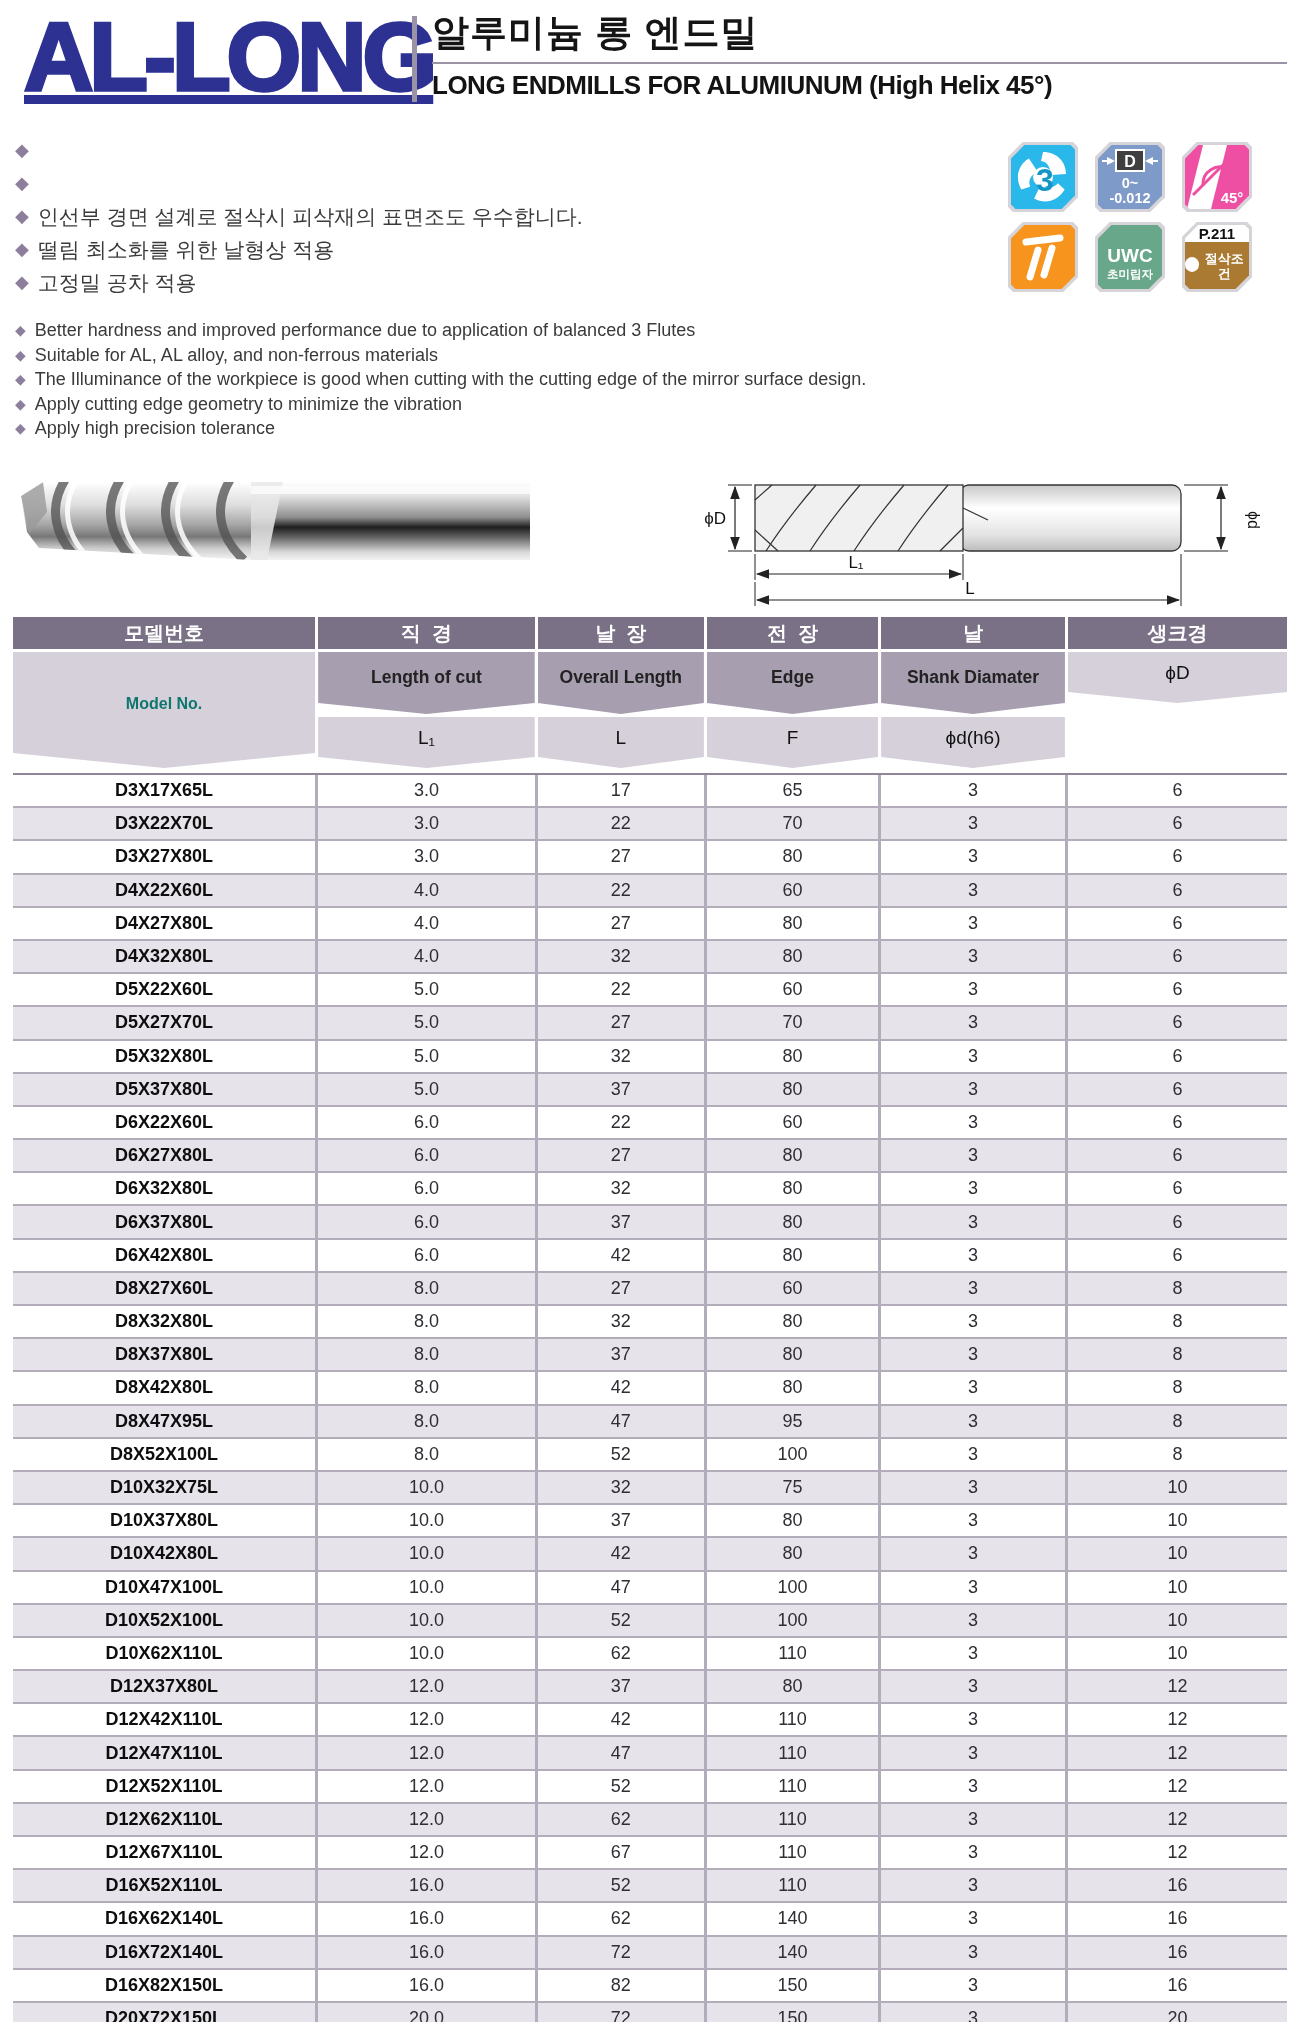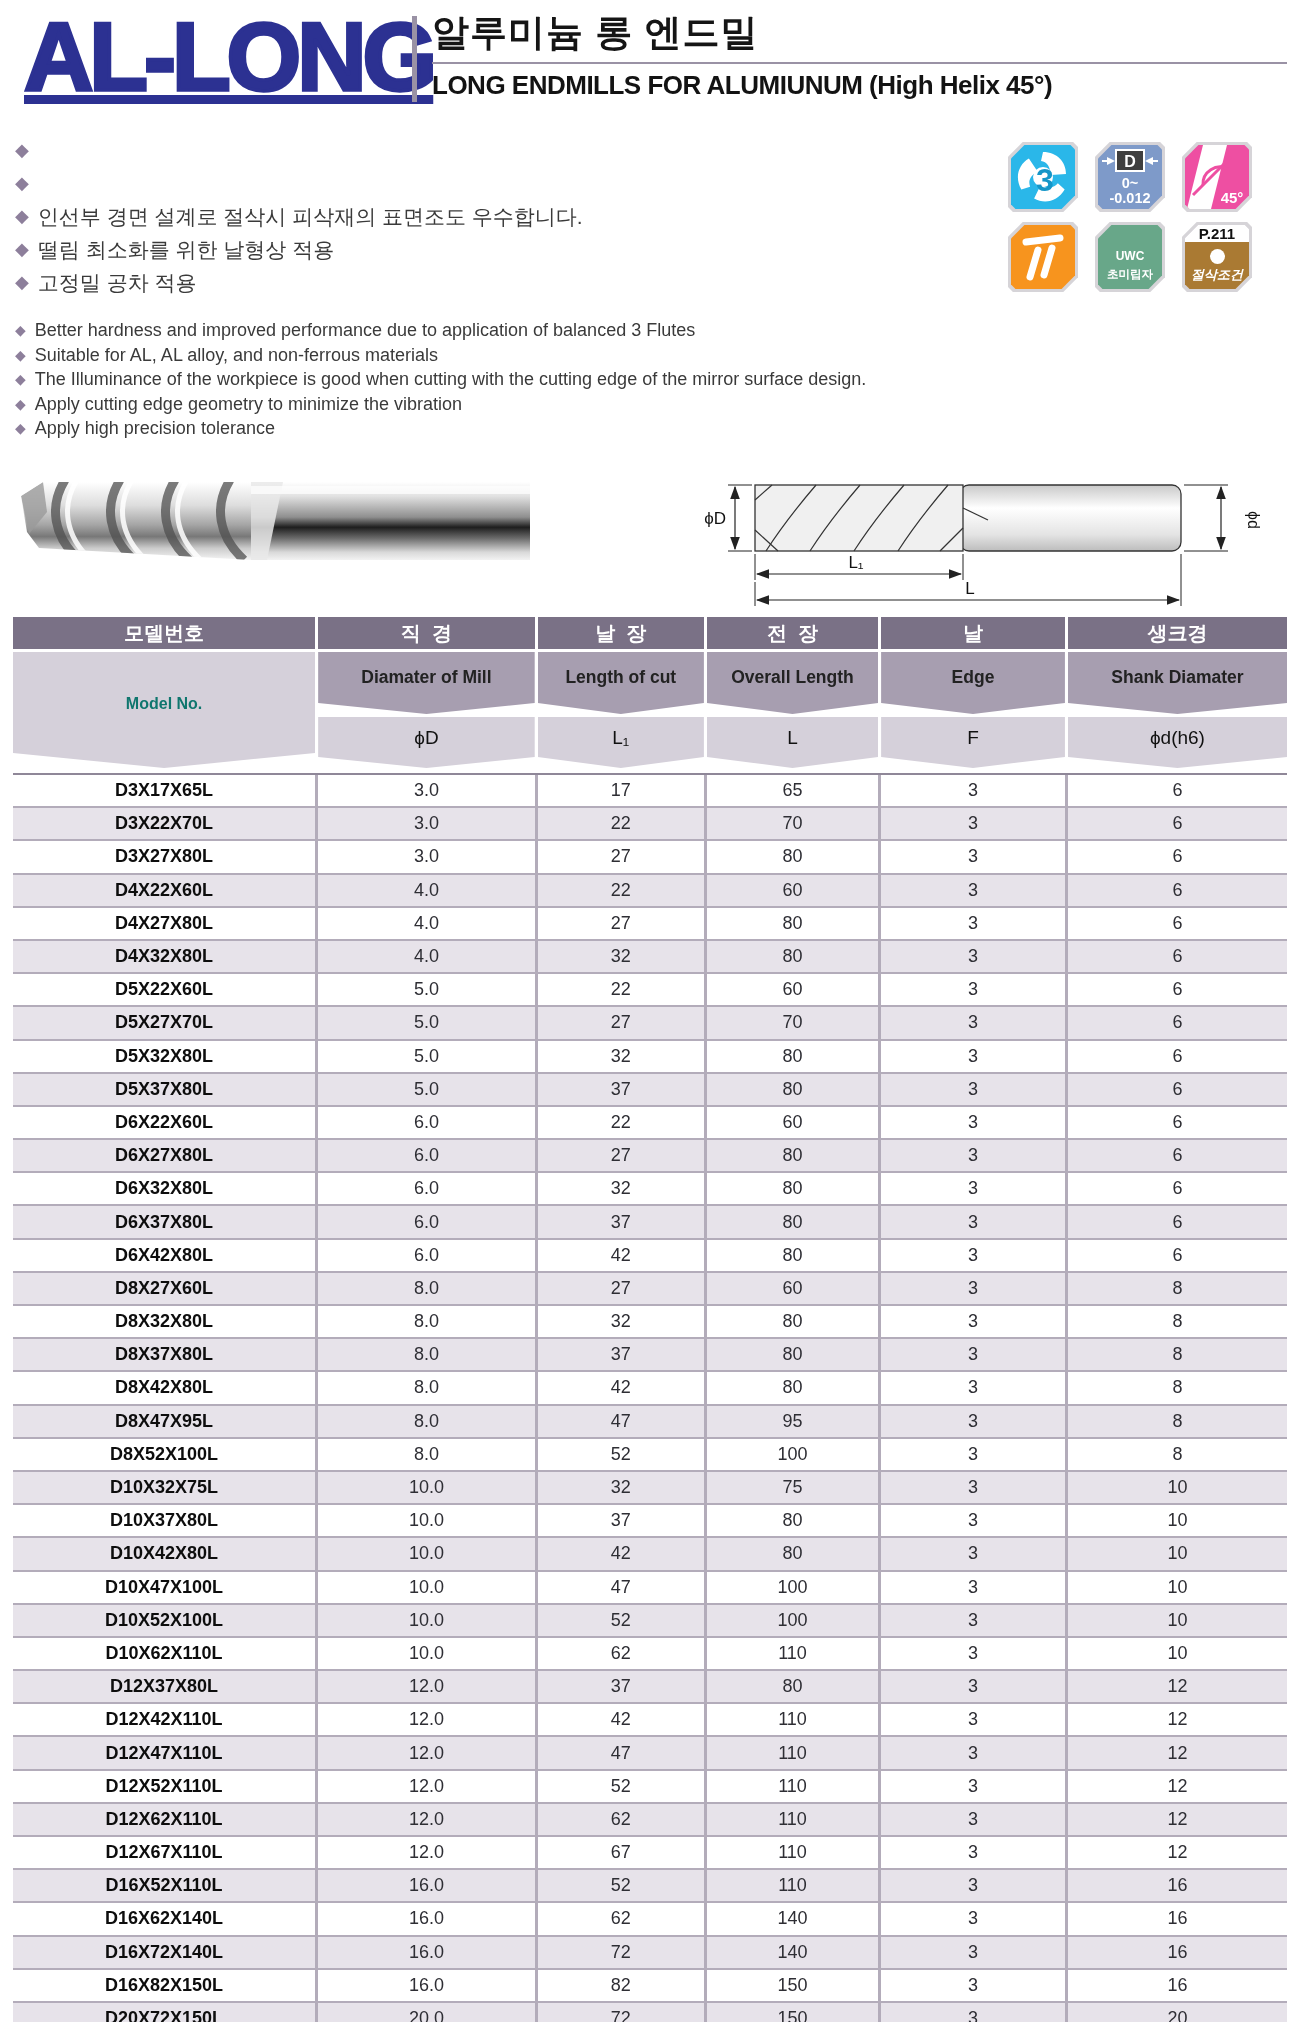--- a/index.html
+++ b/index.html
@@ -38,25 +38,25 @@
     width:70px; height:70px; background:#d6d4d8; padding:0; position:relative;
     clip-path:polygon(21% 0,93% 0,100% 7%,100% 79%,79% 100%,7% 100%,0 93%,0 21%);
   }
   .badge {
     position:absolute; left:3px; top:3px; width:64px; height:64px;
     clip-path:polygon(21% 0,93% 0,100% 7%,100% 79%,79% 100%,7% 100%,0 93%,0 21%);
     display:flex; flex-direction:column; align-items:center; justify-content:center;
     color:#fff; text-align:center;
   }
   .badge svg { display:block; }
-  .uwc-title { font-size:12px; font-weight:bold; line-height:22px;margin-top:12px; }
+  .uwc-title { font-size:19px; font-weight:bold; line-height:22px;margin-top:12px; }
   .uwc-sub   { font-size:11.5px; font-weight:bold; line-height:14px; }
   .badge.cutting { background:#fff; justify-content:flex-end; }
   .p211 { font-size:15px; font-weight:bold; color:#111; line-height:17px; width:100%; background:#fff; }
-  .cut-body { flex:1; width:100%; display:flex; flex-direction:column; align-items:center; justify-content:center;font-style:italic; }
+  .cut-body { flex:1; width:100%; display:flex; flex-direction:row; align-items:center; justify-content:center; }
   .cut-dot { width:15px; height:15px; border-radius:50%; background:#fff; margin-bottom:3px; }
   .cut-label { font-size:13px; font-weight:bold; line-height:15px; }
 
   
   .photo { position:absolute; left:13px; top:462px; }
   .drawing { position:absolute; left:688px; top:468px; }
 
   
   .spec { position:absolute; left:13px; top:617px; width:1274px; }
   .cols { display:grid; grid-template-columns:24fr 17.2fr 13.2fr 13.6fr 14.6fr 17.4fr; column-gap:3px; }
@@ -310,21 +310,20 @@
 <div class="spec">
   <div class="sheader cols">
     <div class="hk">모델번호</div>
     <div class="hk">직  경</div>
     <div class="hk">날  장</div>
     <div class="hk">전  장</div>
     <div class="hk">날</div>
     <div class="hk">생크경</div>
 
     <div class="hmodel">Model No.</div>
-    <div class="hen">Diamater of Mill</div>
     <div class="hen">Length of cut</div>
     <div class="hen">Overall Length</div>
     <div class="hen">Edge</div>
     <div class="hen">Shank Diamater</div>
 
     <div class="hsym">ϕD</div>
     <div class="hsym">L₁</div>
     <div class="hsym">L</div>
     <div class="hsym">F</div>
     <div class="hsym">ϕd(h6)</div>

